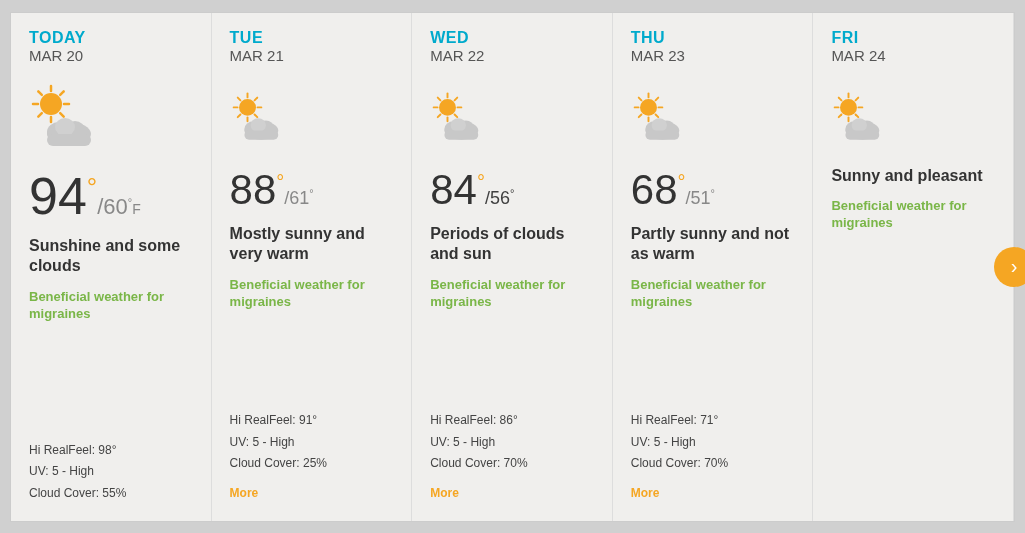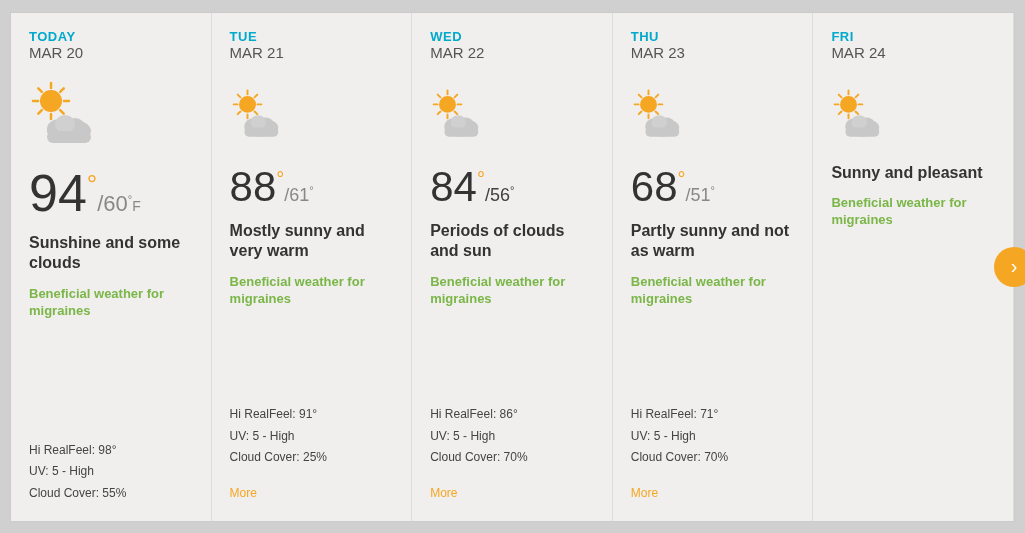--- a/index.html
+++ b/index.html
@@ -26,21 +26,21 @@
       border-right: 1px solid #ddd;
       display: flex;
       flex-direction: column;
       gap: 0;
       min-width: 0;
     }
     .day-card:last-child {
       border-right: none;
     }
     .day-label {
-      font-size: 13px;
+      font-size: 16px;
       font-weight: bold;
       color: #00aacc;
       letter-spacing: 0.5px;
       text-transform: uppercase;
     }
     .date-label {
       font-size: 15px;
       color: #555;
       margin-bottom: 8px;
     }
@@ -70,23 +70,23 @@
     }
     .details {
       font-size: 12px;
       color: #444;
       line-height: 1.8;
       margin-top: auto;
     }
     .more-link {
       color: #f5a623;
       font-size: 12px;
-      font-weight: normal;
+      font-weight: bold;
       cursor: pointer;
-      margin-top: 14px;
+      margin-top: 8px;
       display: inline-block;
     }
     .next-btn {
       position: absolute;
       right: -20px;
       top: 50%;
       transform: translateY(-50%);
       width: 40px;
       height: 40px;
       background: #f5a623;

